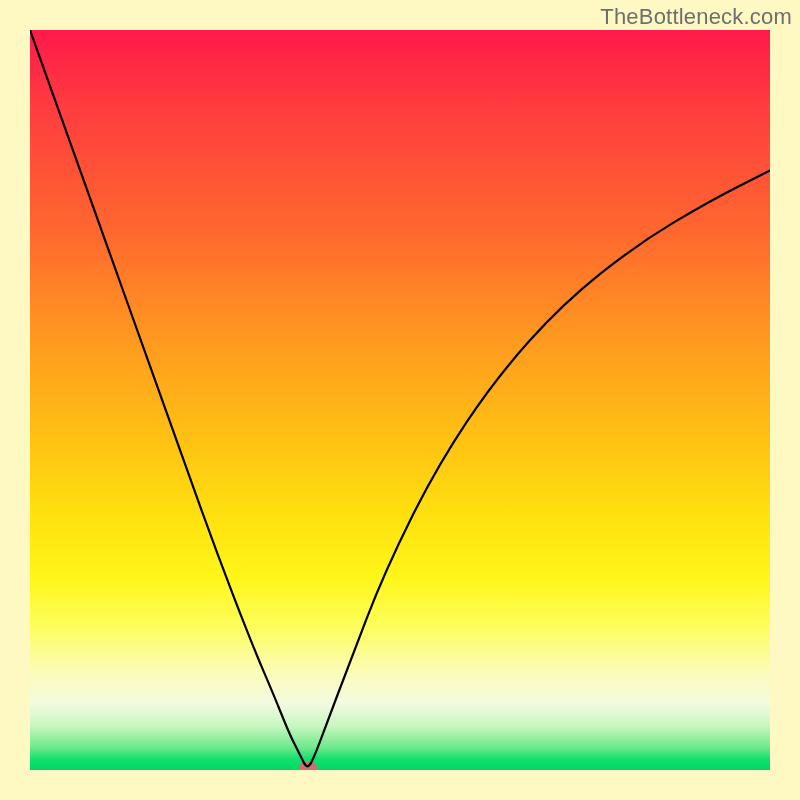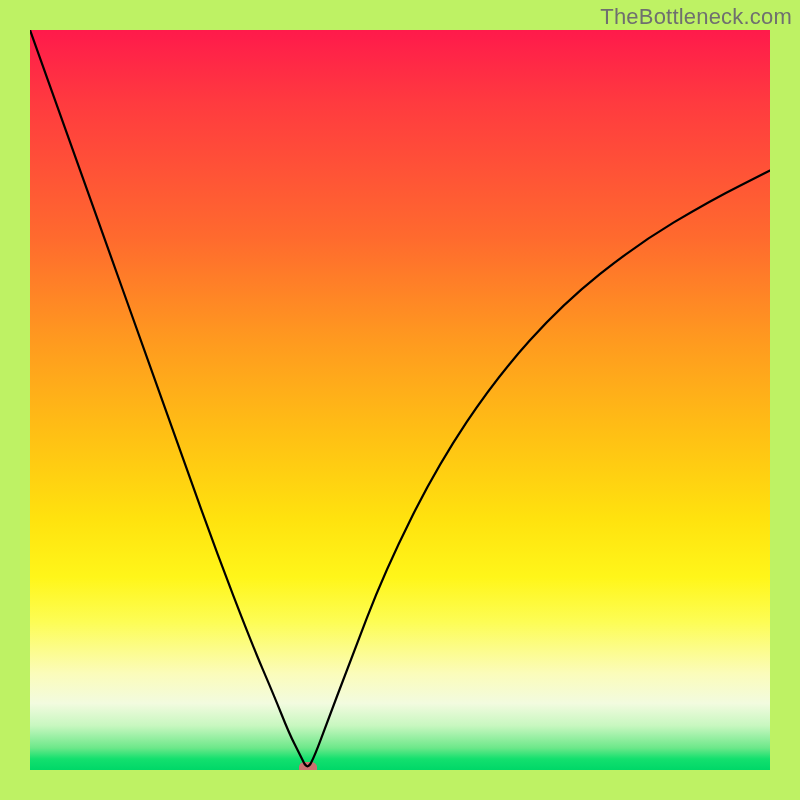--- a/index.html
+++ b/index.html
@@ -10,21 +10,21 @@
     background: #000;
     overflow: hidden;
     font-family: Arial, Helvetica, sans-serif;
   }
   .frame {
     position: absolute;
     left: 0;
     top: 0;
     width: 800px;
     height: 800px;
-    background: #bef264;
+    background: #fef9c3;
   }
   .plot-area {
     position: absolute;
     left: 30px;
     top: 30px;
     width: 740px;
     height: 740px;
     background: linear-gradient(to bottom,
       #ff1a4b 0%,
       #ff3b3f 10%,

